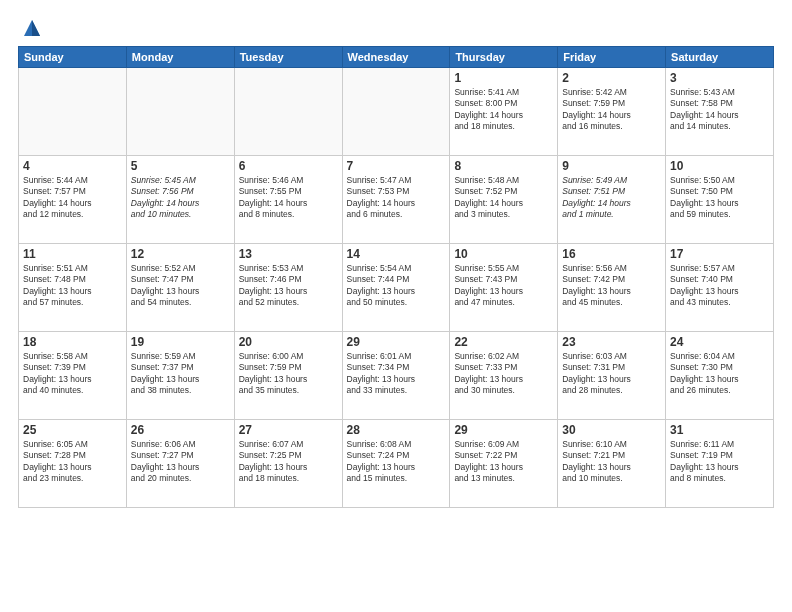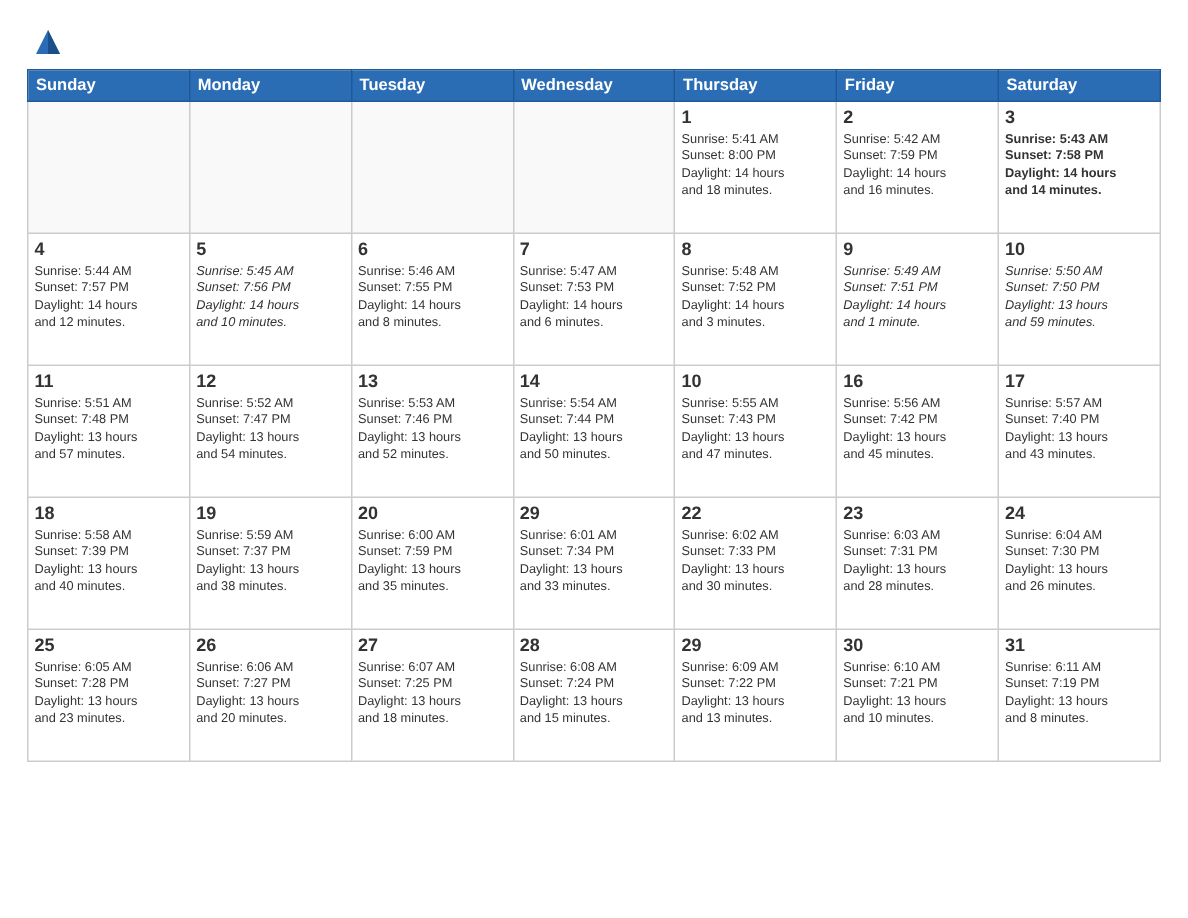--- a/index.html
+++ b/index.html
@@ -157,21 +157,21 @@
           </td>
           <td>
             <span class="day-number">2</span>
             <div class="day-info" style="white-space: pre-line;">Sunrise: 5:42 AM
 Sunset: 7:59 PM
 Daylight: 14 hours
 and 16 minutes.</div>
           </td>
           <td>
             <span class="day-number">3</span>
-            <div class="day-info" style="white-space: pre-line; font-weight: bold;">Sunrise: 5:43 AM
+            <div class="day-info" style="white-space: pre-line;">Sunrise: 5:43 AM
 Sunset: 7:58 PM
 Daylight: 14 hours
 and 14 minutes.</div>
           </td>
         </tr>
         <tr>
           <td>
             <span class="day-number">4</span>
             <div class="day-info" style="white-space: pre-line;">Sunrise: 5:44 AM
 Sunset: 7:57 PM
@@ -208,21 +208,21 @@
           </td>
           <td>
             <span class="day-number">9</span>
             <div class="day-info" style="white-space: pre-line; font-style: italic;">Sunrise: 5:49 AM
 Sunset: 7:51 PM
 Daylight: 14 hours
 and 1 minute.</div>
           </td>
           <td>
             <span class="day-number">10</span>
-            <div class="day-info" style="white-space: pre-line; font-style: italic;">Sunrise: 5:50 AM
+            <div class="day-info" style="white-space: pre-line;">Sunrise: 5:50 AM
 Sunset: 7:50 PM
 Daylight: 13 hours
 and 59 minutes.</div>
           </td>
         </tr>
         <tr>
           <td>
             <span class="day-number">11</span>
             <div class="day-info" style="white-space: pre-line;">Sunrise: 5:51 AM
 Sunset: 7:48 PM

